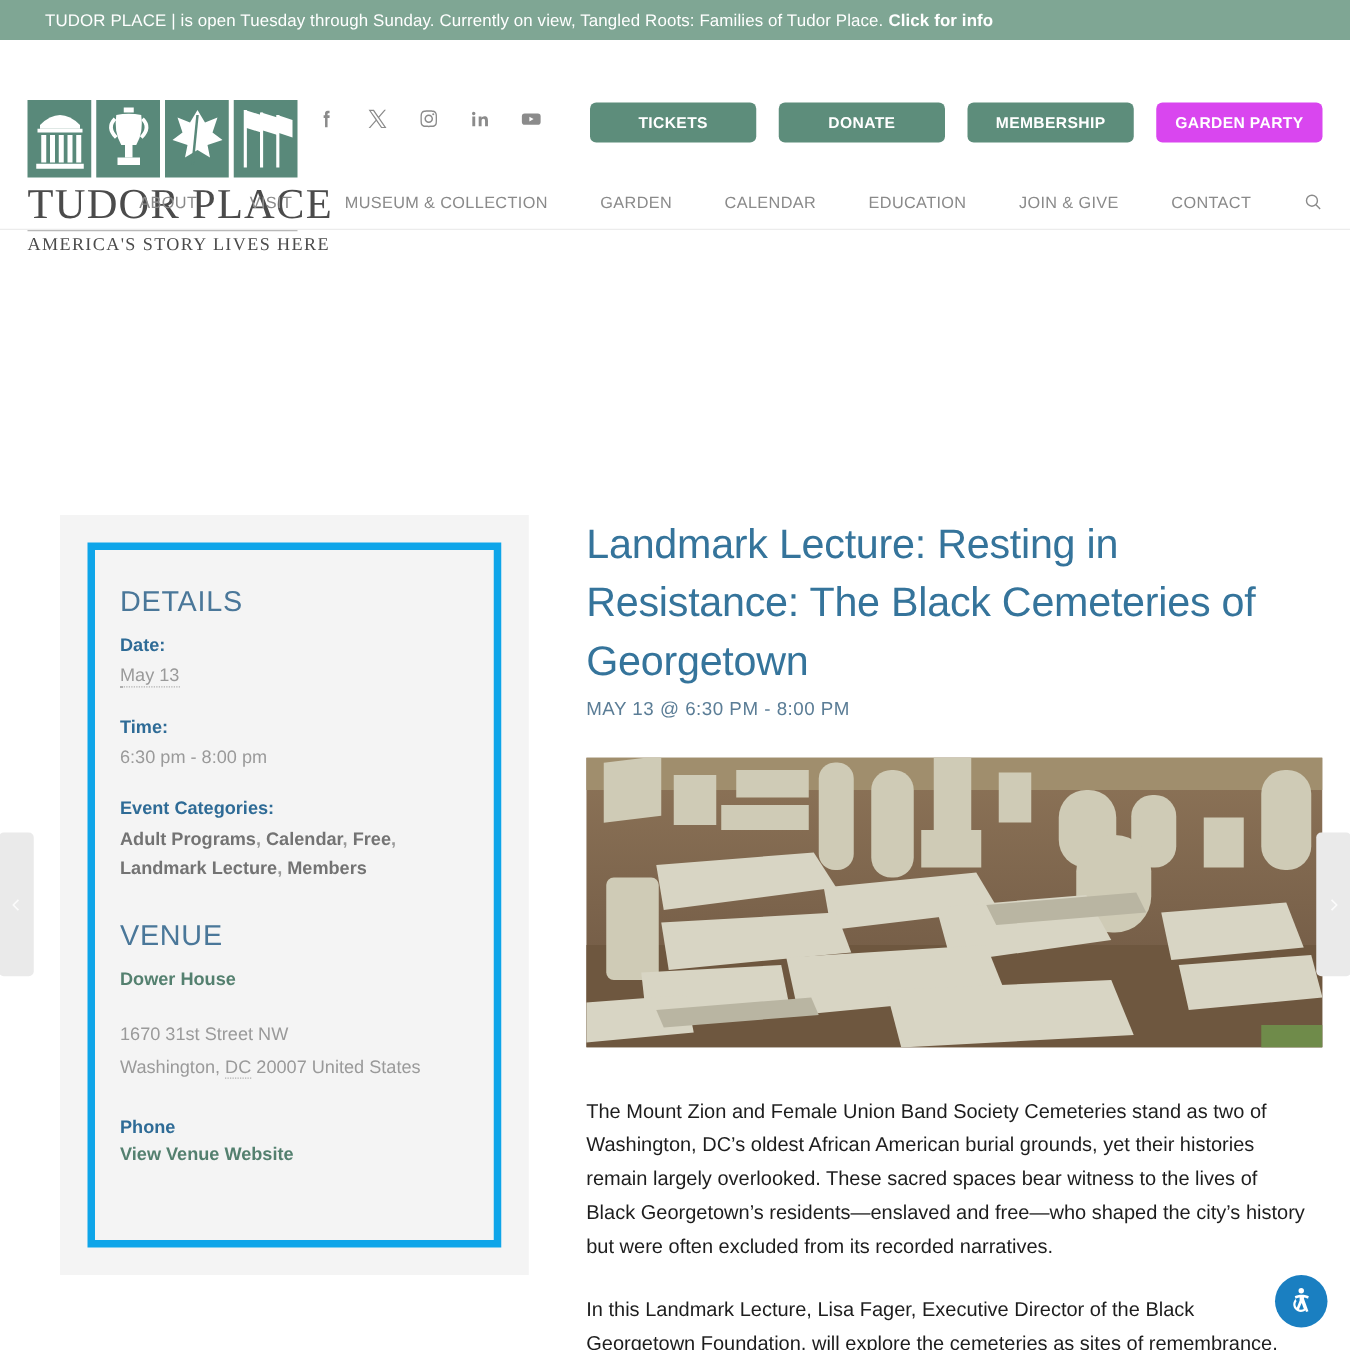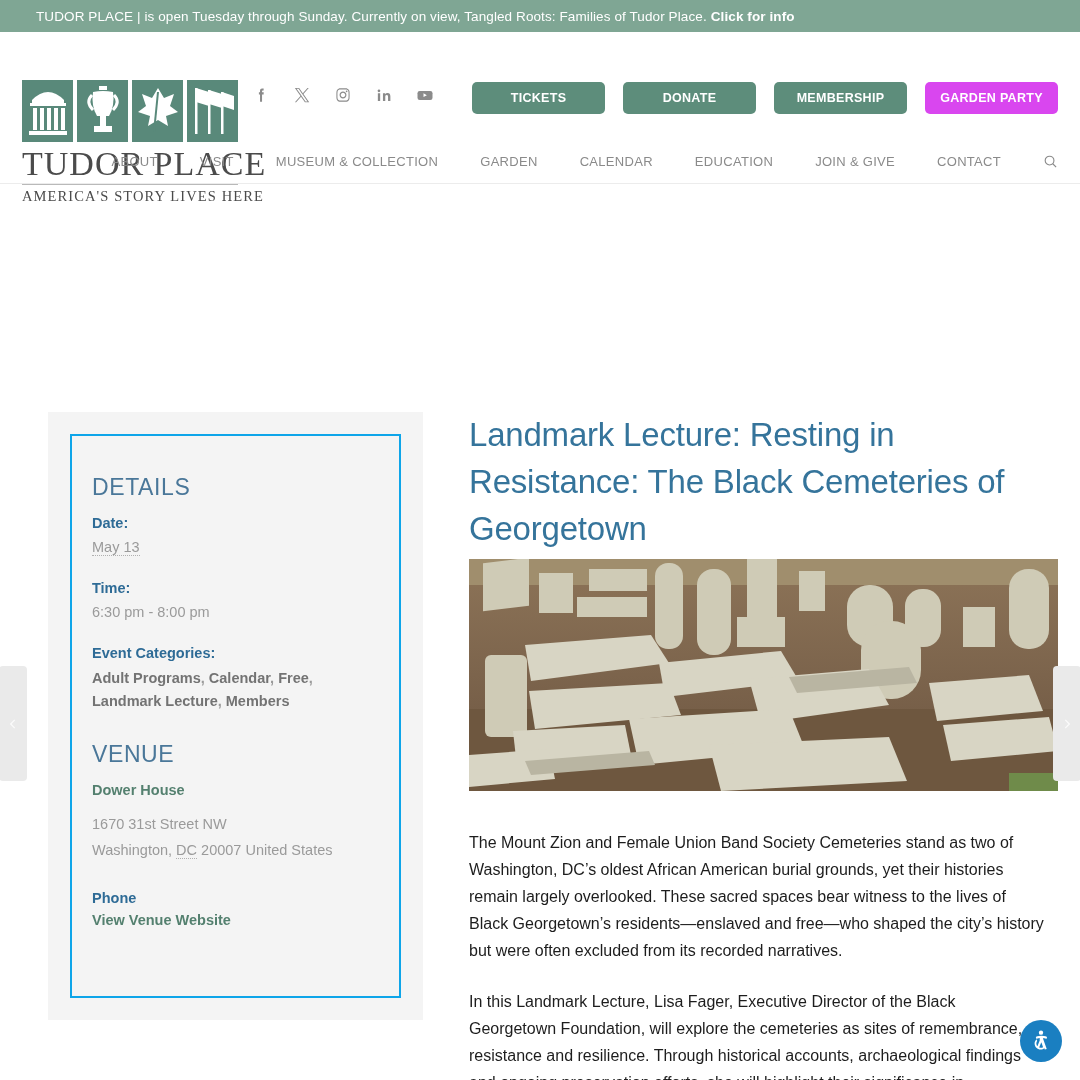--- a/index.html
+++ b/index.html
@@ -145,23 +145,23 @@
   
   .sidebar {
     width: 375px;
     background: #f4f4f4;
     padding: 22px;
     margin-top: 228px;
     height: 608px;
     flex: 0 0 375px;
   }
   .detail-box {
-    border: 2px solid #0ea5e9;
+    border: 6px solid #0ea5e9;
     background: #f4f4f4;
-    padding: 34px 20px 22px 20px;
+    padding: 24px 20px 22px 20px;
     height: 100%;
   }
   .sec-title {
     font-size: 23px;
     color: #4a7799;
     letter-spacing: .6px;
     margin: 4px 0 14px 0;
     font-weight: 400;
   }
   .sec-title.venue { margin-top: 28px; }
@@ -192,21 +192,21 @@
     font-weight: 700;
   }
   .green-link {
     color: #54806f;
     font-weight: 700;
     font-size: 14.5px;
     text-decoration: none;
     cursor: pointer;
     display: block;
   }
-  .venue-name { margin-bottom: 14px; }
+  .venue-name { margin-bottom: 24px; }
   .addr { font-size: 14.5px; color: #9a9a9a; line-height: 1.78; margin: 0 0 26px 0; }
   .phone-lbl { margin-bottom: 6px; }
   .phone-val { margin-bottom: 16px; }
 
   
   .main {
     flex: 1;
     padding-left: 46px;
     padding-top: 228px;
   }
@@ -404,20 +404,21 @@
         </div>
 
         <div class="lbl phone-lbl">Phone</div>
 
         <a class="green-link" href="#">View Venue Website</a>
       </div>
     </aside>
 
     <main class="main">
       <h1 class="event-title">Landmark Lecture: Resting in Resistance: The Black Cemeteries of Georgetown</h1>
+      <div class="event-when">MAY 13 @ 6:30 PM - 8:00 PM</div>
 
       <svg class="event-photo" viewBox="0 0 589 232" preserveAspectRatio="none">
         <defs>
           <linearGradient id="gr" x1="0" y1="0" x2="0" y2="1">
             <stop offset="0" stop-color="#8d7458"></stop>
               <stop offset="1" stop-color="#6b5440"></stop>
           </linearGradient>
         </defs>
         <rect width="589" height="232" fill="url(#gr)"></rect>
         <rect y="0" width="589" height="26" fill="#a08e6d"></rect>

